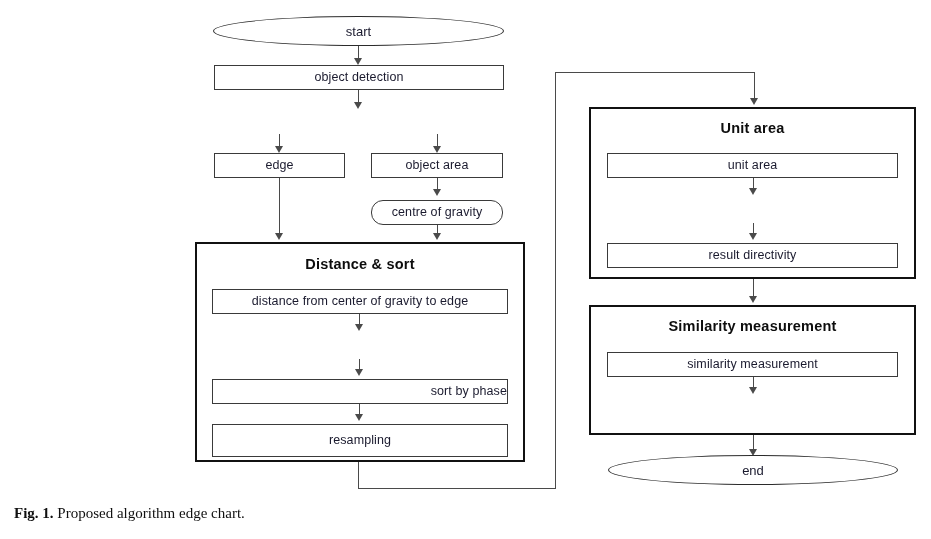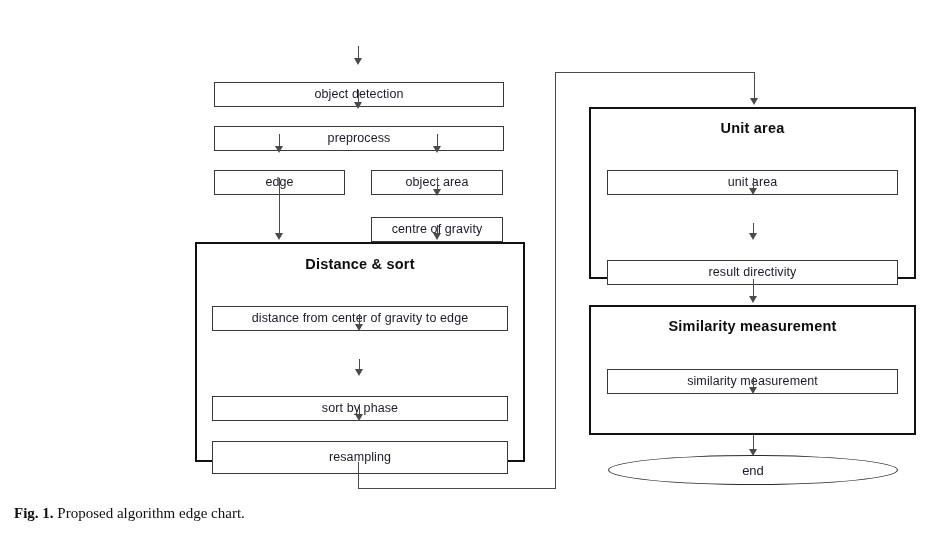--- a/index.html
+++ b/index.html
@@ -31,21 +31,20 @@
     border: 1px solid #3a3a3a;
     background: #ffffff;
     display: flex;
     align-items: center;
     justify-content: center;
     color: #1a1a2e;
     font-size: 12.5px;
     line-height: 1;
     white-space: nowrap;
     letter-spacing: 0.1px;
-    margin-top: 17px;
   }
 
   
   .terminator {
     position: absolute;
     box-sizing: border-box;
     border: 1.3px solid #2b2b2b;
     border-radius: 50%;
     background: #ffffff;
     display: flex;
@@ -107,53 +106,53 @@
   }
   #caption .cap-label {
     font-weight: bold;
   }
 </style>
 </head>
 <body>
 
 <div id="figure">
 
+  <div class="terminator" style="left:213px; top:16px; width:291px; height:30px;">
+    <span>start</span>
+  </div>
 
   <div class="vline" style="left:358px; top:46px; height:15px;"></div>
   <div class="arrowhead" style="left:354px; top:58px;"></div>
 
   <div class="node" style="left:214px; top:65px; width:290px; height:25px;">
     <span>object detection</span>
   </div>
 
   <div class="vline" style="left:358px; top:90px; height:15px;"></div>
   <div class="arrowhead" style="left:354px; top:102px;"></div>
 
-  <div class="node" style="left:214px; top:109px; width:290px; height:25px;">
-    <span>preprocess</span>
-  </div>
 
   <div class="vline" style="left:279px; top:134px; height:15px;"></div>
   <div class="arrowhead" style="left:275px; top:146px;"></div>
 
   <div class="vline" style="left:437px; top:134px; height:15px;"></div>
   <div class="arrowhead" style="left:433px; top:146px;"></div>
 
   <div class="node" style="left:214px; top:153px; width:131px; height:25px;">
     <span>edge</span>
   </div>
 
   <div class="node" style="left:371px; top:153px; width:132px; height:25px;">
     <span>object area</span>
   </div>
 
   <div class="vline" style="left:437px; top:178px; height:14px;"></div>
   <div class="arrowhead" style="left:433px; top:189px;"></div>
 
-  <div class="node" style="left:371px; top:200px; width:132px; height:25px;">
+  <div class="node" style="left:371px; top:200px; width:132px; height:25px;border-radius:12px;">
     <span>centre of gravity</span>
   </div>
 
   <div class="vline" style="left:279px; top:178px; height:58px;"></div>
   <div class="arrowhead" style="left:275px; top:233px;"></div>
 
   <div class="vline" style="left:437px; top:225px; height:11px;"></div>
   <div class="arrowhead" style="left:433px; top:233px;"></div>
 
   <div class="group" style="left:195px; top:242px; width:330px; height:220px;">
@@ -162,21 +161,21 @@
 
   <div class="node" style="left:212px; top:289px; width:296px; height:25px;">
     <span>distance from center of gravity to edge</span>
   </div>
   <div class="vline" style="left:359px; top:314px; height:13px;"></div>
   <div class="arrowhead" style="left:355px; top:324px;"></div>
 
   <div class="vline" style="left:359px; top:359px; height:13px;"></div>
   <div class="arrowhead" style="left:355px; top:369px;"></div>
 
-  <div class="node" style="left:212px; top:379px; width:296px; height:25px;">
+  <div class="node" style="left:212px; top:379px; width:296px; height:25px;justify-content:flex-end;">
     <span>sort by phase</span>
   </div>
   <div class="vline" style="left:359px; top:404px; height:13px;"></div>
   <div class="arrowhead" style="left:355px; top:414px;"></div>
 
   <div class="node" style="left:212px; top:424px; width:296px; height:33px;">
     <span>resampling</span>
   </div>
 
   <div class="vline" style="left:358px; top:462px; height:27px;"></div>

